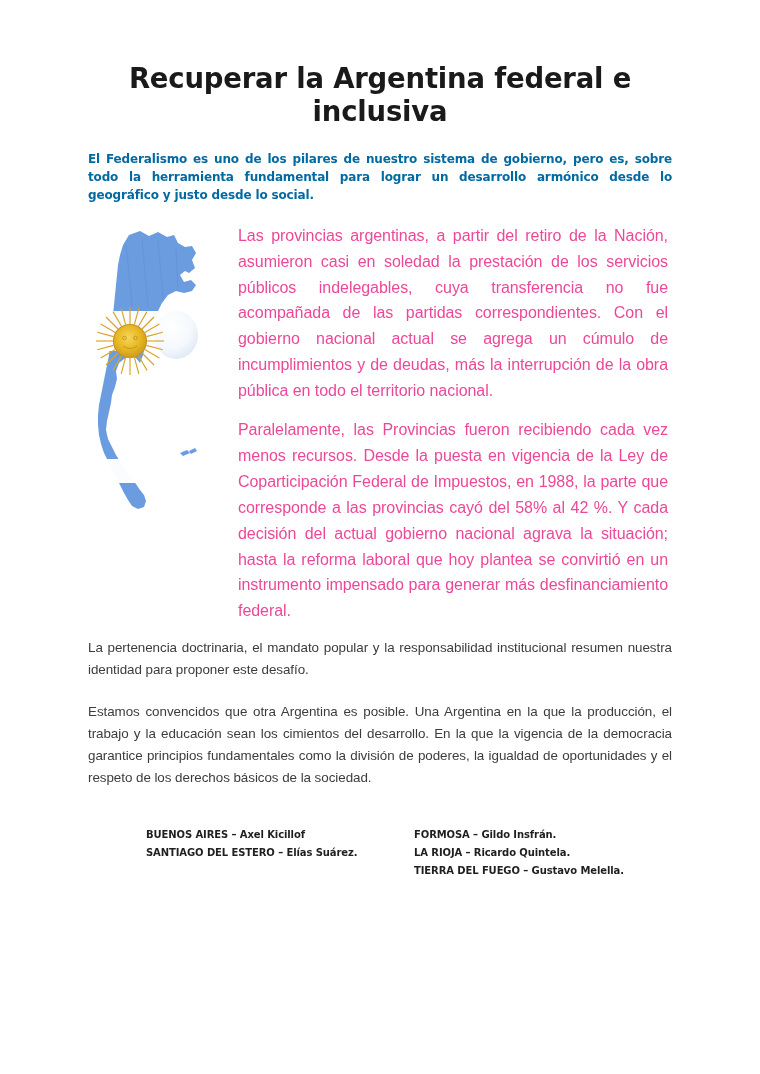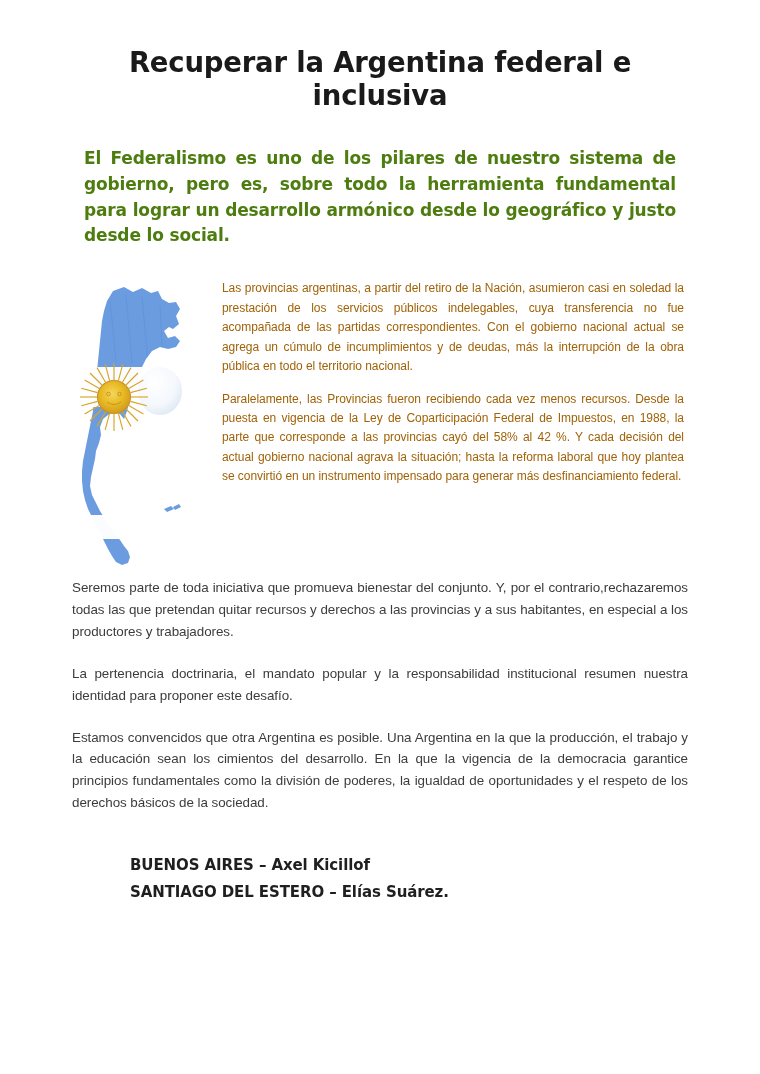--- a/index.html
+++ b/index.html
@@ -16,45 +16,45 @@
     color: #3a3a3a;
     -webkit-font-smoothing: antialiased;
   }
 
   .page {
     position: relative;
     width: 760px;
     height: 954px;
     background: #ffffff;
     box-sizing: border-box;
-    padding: 0;
+    padding: 16px;
   }
 
   
   .doc-title {
     margin: 0;
     padding: 46px 60px 0 60px;
     text-align: center;
     font-family: "DejaVu Sans", sans-serif;
     font-size: 27.5px;
     font-weight: bold;
     letter-spacing: -0.2px;
     color: #1a1a1a;
     line-height: 1.2;
   }
 
   
   .lead {
-    margin: 12px;
+    margin: 0;
     padding: 22px 72px 0 72px;
     font-family: "DejaVu Sans", sans-serif;
-    font-size: 17px;
+    font-size: 12px;
     font-weight: bold;
     line-height: 1.52;
-    color: #4d7c0f;
+    color: #0369a1;
     text-align: justify;
     text-justify: inter-word;
     letter-spacing: -0.15px;
   }
 
   
   .map-section {
     position: relative;
     padding: 18px 72px 0 72px;
     box-sizing: border-box;
@@ -66,23 +66,23 @@
     margin: 4px 12px 2px 0;
     position: relative;
   }
   .map-figure svg {
     display: block;
     width: 130px;
     height: 292px;
   }
   .flank-text {
     margin: 0 4px 13px 0;
-    font-size: 12px;
+    font-size: 16px;
     line-height: 1.62;
-    color: #a16207;
+    color: #ec4899;
     text-align: justify;
     text-justify: inter-word;
     letter-spacing: -0.05px;
   }
   .flank-wrap {
     overflow: hidden;
     padding-left: 8px;
   }
 
   
@@ -103,21 +103,21 @@
 
   
   .signatures {
     clear: both;
     display: flex;
     padding: 18px 72px 0 72px;
     box-sizing: border-box;
   }
   .sig-col {
     font-family: "DejaVu Sans", sans-serif;
-    font-size: 15px;
+    font-size: 10px;
     font-weight: bold;
     line-height: 1.78;
     color: #1f1f1f;
     letter-spacing: -0.1px;
   }
   .sig-col.left  { width: 310px; padding-left: 58px; }
   .sig-col.right { width: 310px; padding-left: 10px; }
   .sig-line { white-space: nowrap; }
 </style>
 </head>
@@ -219,25 +219,29 @@
       </svg>
     </figure>
 
     <div class="flank-wrap">
       <p class="flank-text">Las provincias argentinas, a partir del retiro de la Nación, asumieron casi en soledad la prestación de los servicios públicos indelegables, cuya transferencia no fue acompañada de las partidas correspondientes. Con el gobierno nacional actual se agrega un cúmulo de incumplimientos y de deudas, más la interrupción de la obra pública en todo el territorio nacional.</p>
       <p class="flank-text">Paralelamente, las Provincias fueron recibiendo cada vez menos recursos. Desde la puesta en vigencia de la Ley de Coparticipación Federal de Impuestos, en 1988, la parte que corresponde a las provincias cayó del 58% al 42 %. Y cada decisión del actual gobierno nacional agrava la situación; hasta la reforma laboral que hoy plantea se convirtió en un instrumento impensado para generar más desfinanciamiento federal.</p>
     </div>
   </div>
 
   <div class="body-block">
-    <p class="body-par">Seremos parte de toda iniciativa que promueva bienestar del conjunto. Y, por el contrario,rechazaremos todas las que pretendan quitar recursos y derechos a las provincias y a sus habitantes, en especial a los productores y trabajadores.</p>
     <p class="body-par">La pertenencia doctrinaria, el mandato popular y la responsabilidad institucional resumen nuestra identidad para proponer este desafío.</p>
     <p class="body-par">Estamos convencidos que otra Argentina es posible. Una Argentina en la que la producción, el trabajo y la educación sean los cimientos del desarrollo. En la que la vigencia de la democracia garantice principios fundamentales como la división de poderes, la igualdad de oportunidades y el respeto de los derechos básicos de la sociedad.</p>
   </div>
 
   <div class="signatures">
     <div class="sig-col left">
       <div class="sig-line">BUENOS AIRES – Axel Kicillof</div>
       <div class="sig-line">SANTIAGO DEL ESTERO – Elías Suárez.</div>
     </div>
+    <div class="sig-col right">
+      <div class="sig-line">FORMOSA – Gildo Insfrán.</div>
+      <div class="sig-line">LA RIOJA – Ricardo Quintela.</div>
+      <div class="sig-line">TIERRA DEL FUEGO – Gustavo Melella.</div>
+    </div>
   </div>
 
 </div>
 
 </body></html>

